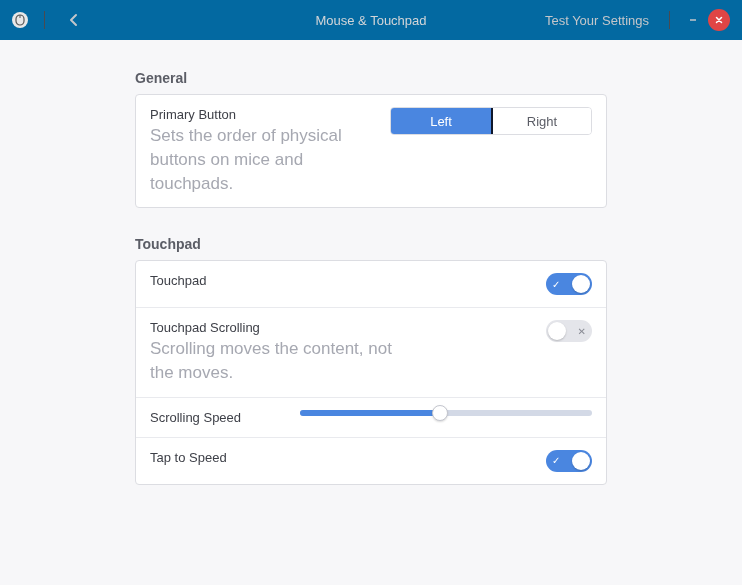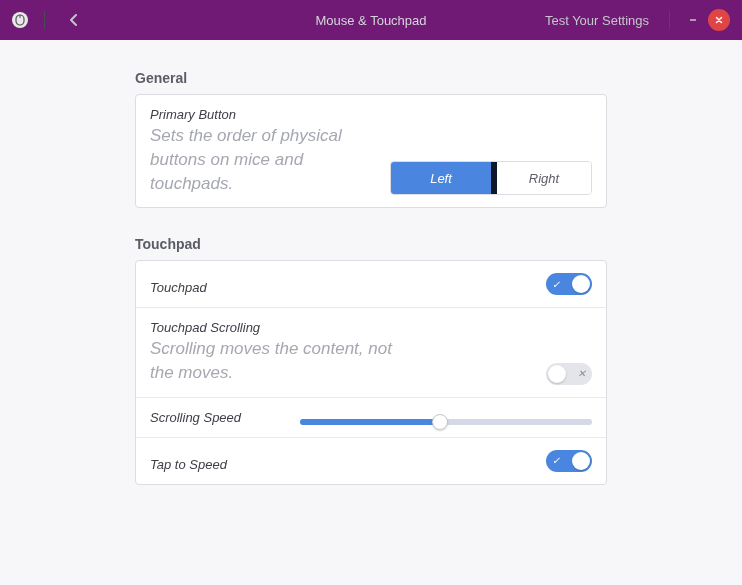--- a/index.html
+++ b/index.html
@@ -1,39 +1,39 @@
 <!DOCTYPE html>
 <html><head>
   <meta charset="utf-8">
   <style>
     * { margin: 0; padding: 0; box-sizing: border-box; font-family: -apple-system, BlinkMacSystemFont, "Segoe UI", sans-serif; }
     body { background: #f7f7f9; width: 742px; height: 585px; overflow: hidden; }
-    .titlebar { height: 40px; background: #701a75; display: flex; align-items: center; padding: 0 12px; color: #c4c6ca; }
+    .titlebar { height: 40px; background: #0369a1; display: flex; align-items: center; padding: 0 12px; color: #c4c6ca; }
     .tb-left { display: flex; align-items: center; gap: 8px; }
     .app-icon { width: 16px; height: 16px; background: #e8e8e8; border-radius: 50%; display: flex; align-items: center; justify-content: center; }
     .divider-v { width: 1px; height: 18px; background: #494b52; margin: 0 8px; }
     .back-btn { width: 26px; height: 26px; display: flex; align-items: center; justify-content: center; cursor: pointer; }
     .title { position: absolute; left: 50%; transform: translateX(-50%); font-size: 13px; color: #d3d5d8; font-weight: 500; }
     .tb-right { margin-left: auto; display: flex; align-items: center; gap: 4px; }
     .test-btn { font-size: 13px; color: #c4c6ca; padding: 4px 8px; cursor: pointer; }
     .win-btn { width: 22px; height: 22px; display: flex; align-items: center; justify-content: center; cursor: pointer; border-radius: 50%; }
     .win-close { background: #e04545; color: #fff; }
     .content { padding: 30px 135px 0; }
     .section-header { font-size: 14px; font-weight: 700; color: #5b5d66; margin-bottom: 8px; }
     .section-header.mt { margin-top: 28px; }
     .panel { background: #fff; border: 1px solid #dcdde2; border-radius: 4px; }
-    .row { padding: 12px 14px; display: flex; align-items: flex-end; border-bottom: 1px solid #e9eaee; font-style: italic; }
+    .row { padding: 12px 14px; display: flex; align-items: flex-start; border-bottom: 1px solid #e9eaee; }
     .row:last-child { border-bottom: none; }
     .row-text { flex: 1; }
     .row-title { font-size: 13px; color: #3e4048; font-weight: 500; }
     .row-sub { font-size: 17px; color: #a6a8b1; margin-top: 2px; line-height: 1.4; max-width: 260px; }
     .seg { display: flex; border: 1px solid #dcdde2; border-radius: 4px; overflow: hidden; }
-    .seg-btn { width: 100px; height: 32px; display: flex; align-items: center; justify-content: center; font-size: 13px; cursor: pointer; background: #fff; color: #5b5d66; }
+    .seg-btn { width: 100px; height: 26px; display: flex; align-items: center; justify-content: center; font-size: 13px; cursor: pointer; background: #fff; color: #5b5d66; }
     .seg-btn.active { background: #4a86e0; color: #fff; }
-    .seg-btn + .seg-btn { border-left: 6px solid #0f172a; }
+    .seg-btn + .seg-btn { border-left: 2px solid #0f172a; }
     .toggle { width: 46px; height: 22px; border-radius: 11px; position: relative; cursor: pointer; display: flex; align-items: center; }
     .toggle.on { background: #4a86e0; }
     .toggle.off { background: #e4e5ea; }
     .toggle-knob { width: 18px; height: 18px; background: #fff; border-radius: 50%; position: absolute; box-shadow: 0 1px 2px rgba(0,0,0,0.2); }
     .toggle.on .toggle-knob { right: 2px; }
     .toggle.off .toggle-knob { left: 2px; }
     .toggle-mark { position: absolute; font-size: 10px; }
     .toggle.on .toggle-mark { left: 6px; color: #fff; }
     .toggle.off .toggle-mark { right: 6px; color: #8a8c95; }
     .slider-wrap { flex: 2; display: flex; align-items: center; }

